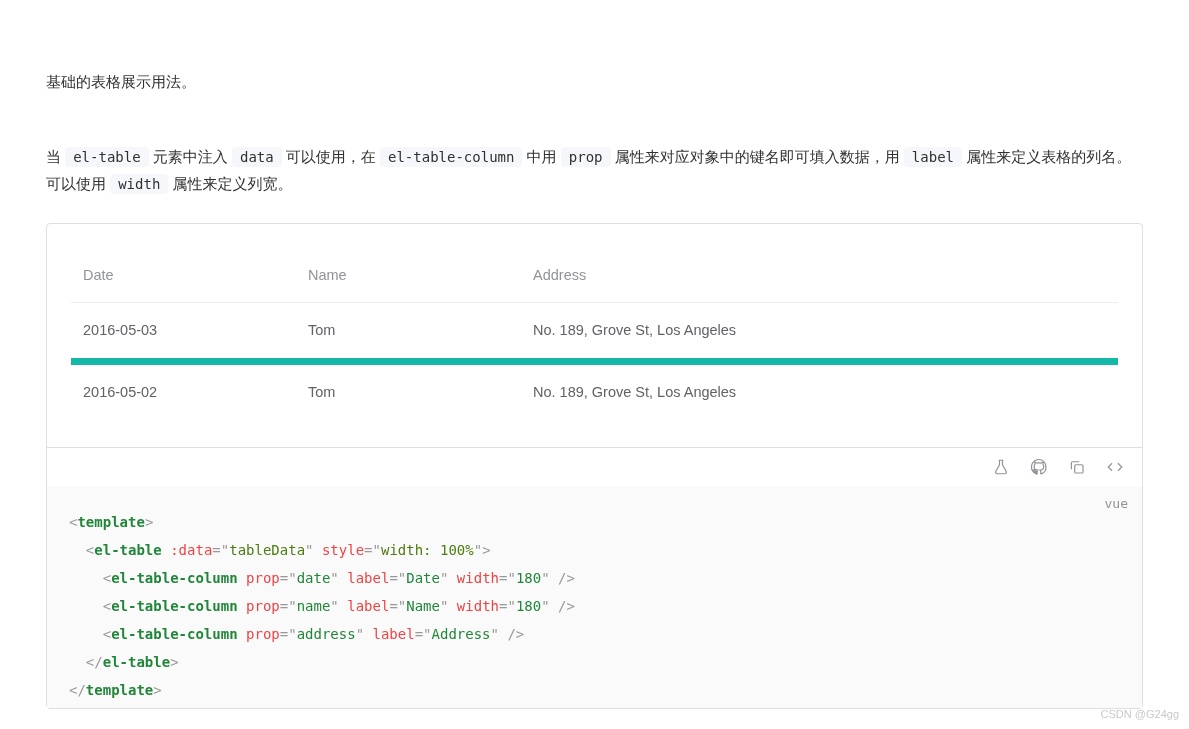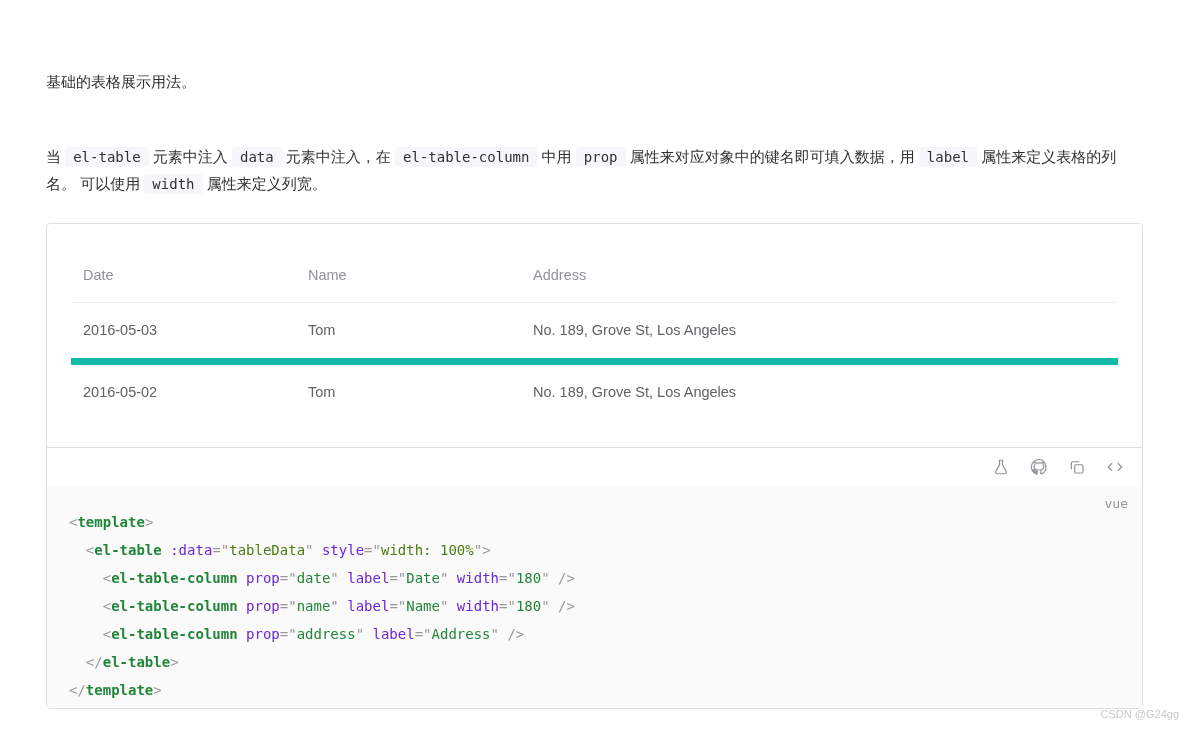--- a/index.html
+++ b/index.html
@@ -77,39 +77,39 @@
     padding: 22px 22px 4px;
     font-family: ui-monospace, "SFMono-Regular", Consolas, monospace;
     font-size: 14px;
     line-height: 2.0;
     overflow: hidden;
     white-space: pre;
     color: #303133;
   }
   .tok-punct  { color: #999; }
   .tok-tag    { color: #22863a; font-weight: bold; }
-  .tok-attr   { color: #6d28d9; text-align: right; }
+  .tok-attr   { color: #ef4444; text-align: right; }
   .tok-eq     { color: #999; }
   .tok-str    { color: #22863a; }
   .tok-strblk { color: #4d7c0f; }
   .watermark {
     position: fixed;
     right: 10px;
     bottom: 4px;
     font-size: 11px;
     color: #c8c8c8;
     font-family: sans-serif;
   }
 </style>
 </head>
 <body>
 
 <p class="intro">基础的表格展示用法。</p>
 <p class="intro">
-  <span>当 </span><code class="inline">el-table</code><span> 元素中注入 </span><code class="inline">data</code><span> 元素中注入，在 </span><code class="inline">el-table-column</code><span> 中用 </span><code class="inline">prop</code><span> 属性来对应对象中的键名即可填入数据，用 </span><code class="inline">label</code><span> 属性来定义表格的列名。 可以使用 </span><code class="inline">width</code><span> 属性来定义列宽。</span>
+  <span>当 </span><code class="inline">el-table</code><span> 元素中注入 </span><code class="inline">data</code><span> 可以使用，在 </span><code class="inline">el-table-column</code><span> 中用 </span><code class="inline">prop</code><span> 属性来对应对象中的键名即可填入数据，用 </span><code class="inline">label</code><span> 属性来定义表格的列名。 可以使用 </span><code class="inline">width</code><span> 属性来定义列宽。</span>
 </p>
 
 <div class="demo-card">
   <div class="demo-body">
     <table class="demo-table">
       <thead>
         <tr>
           <th class="col-date">Date</th>
           <th class="col-name">Name</th>
           <th>Address</th>

